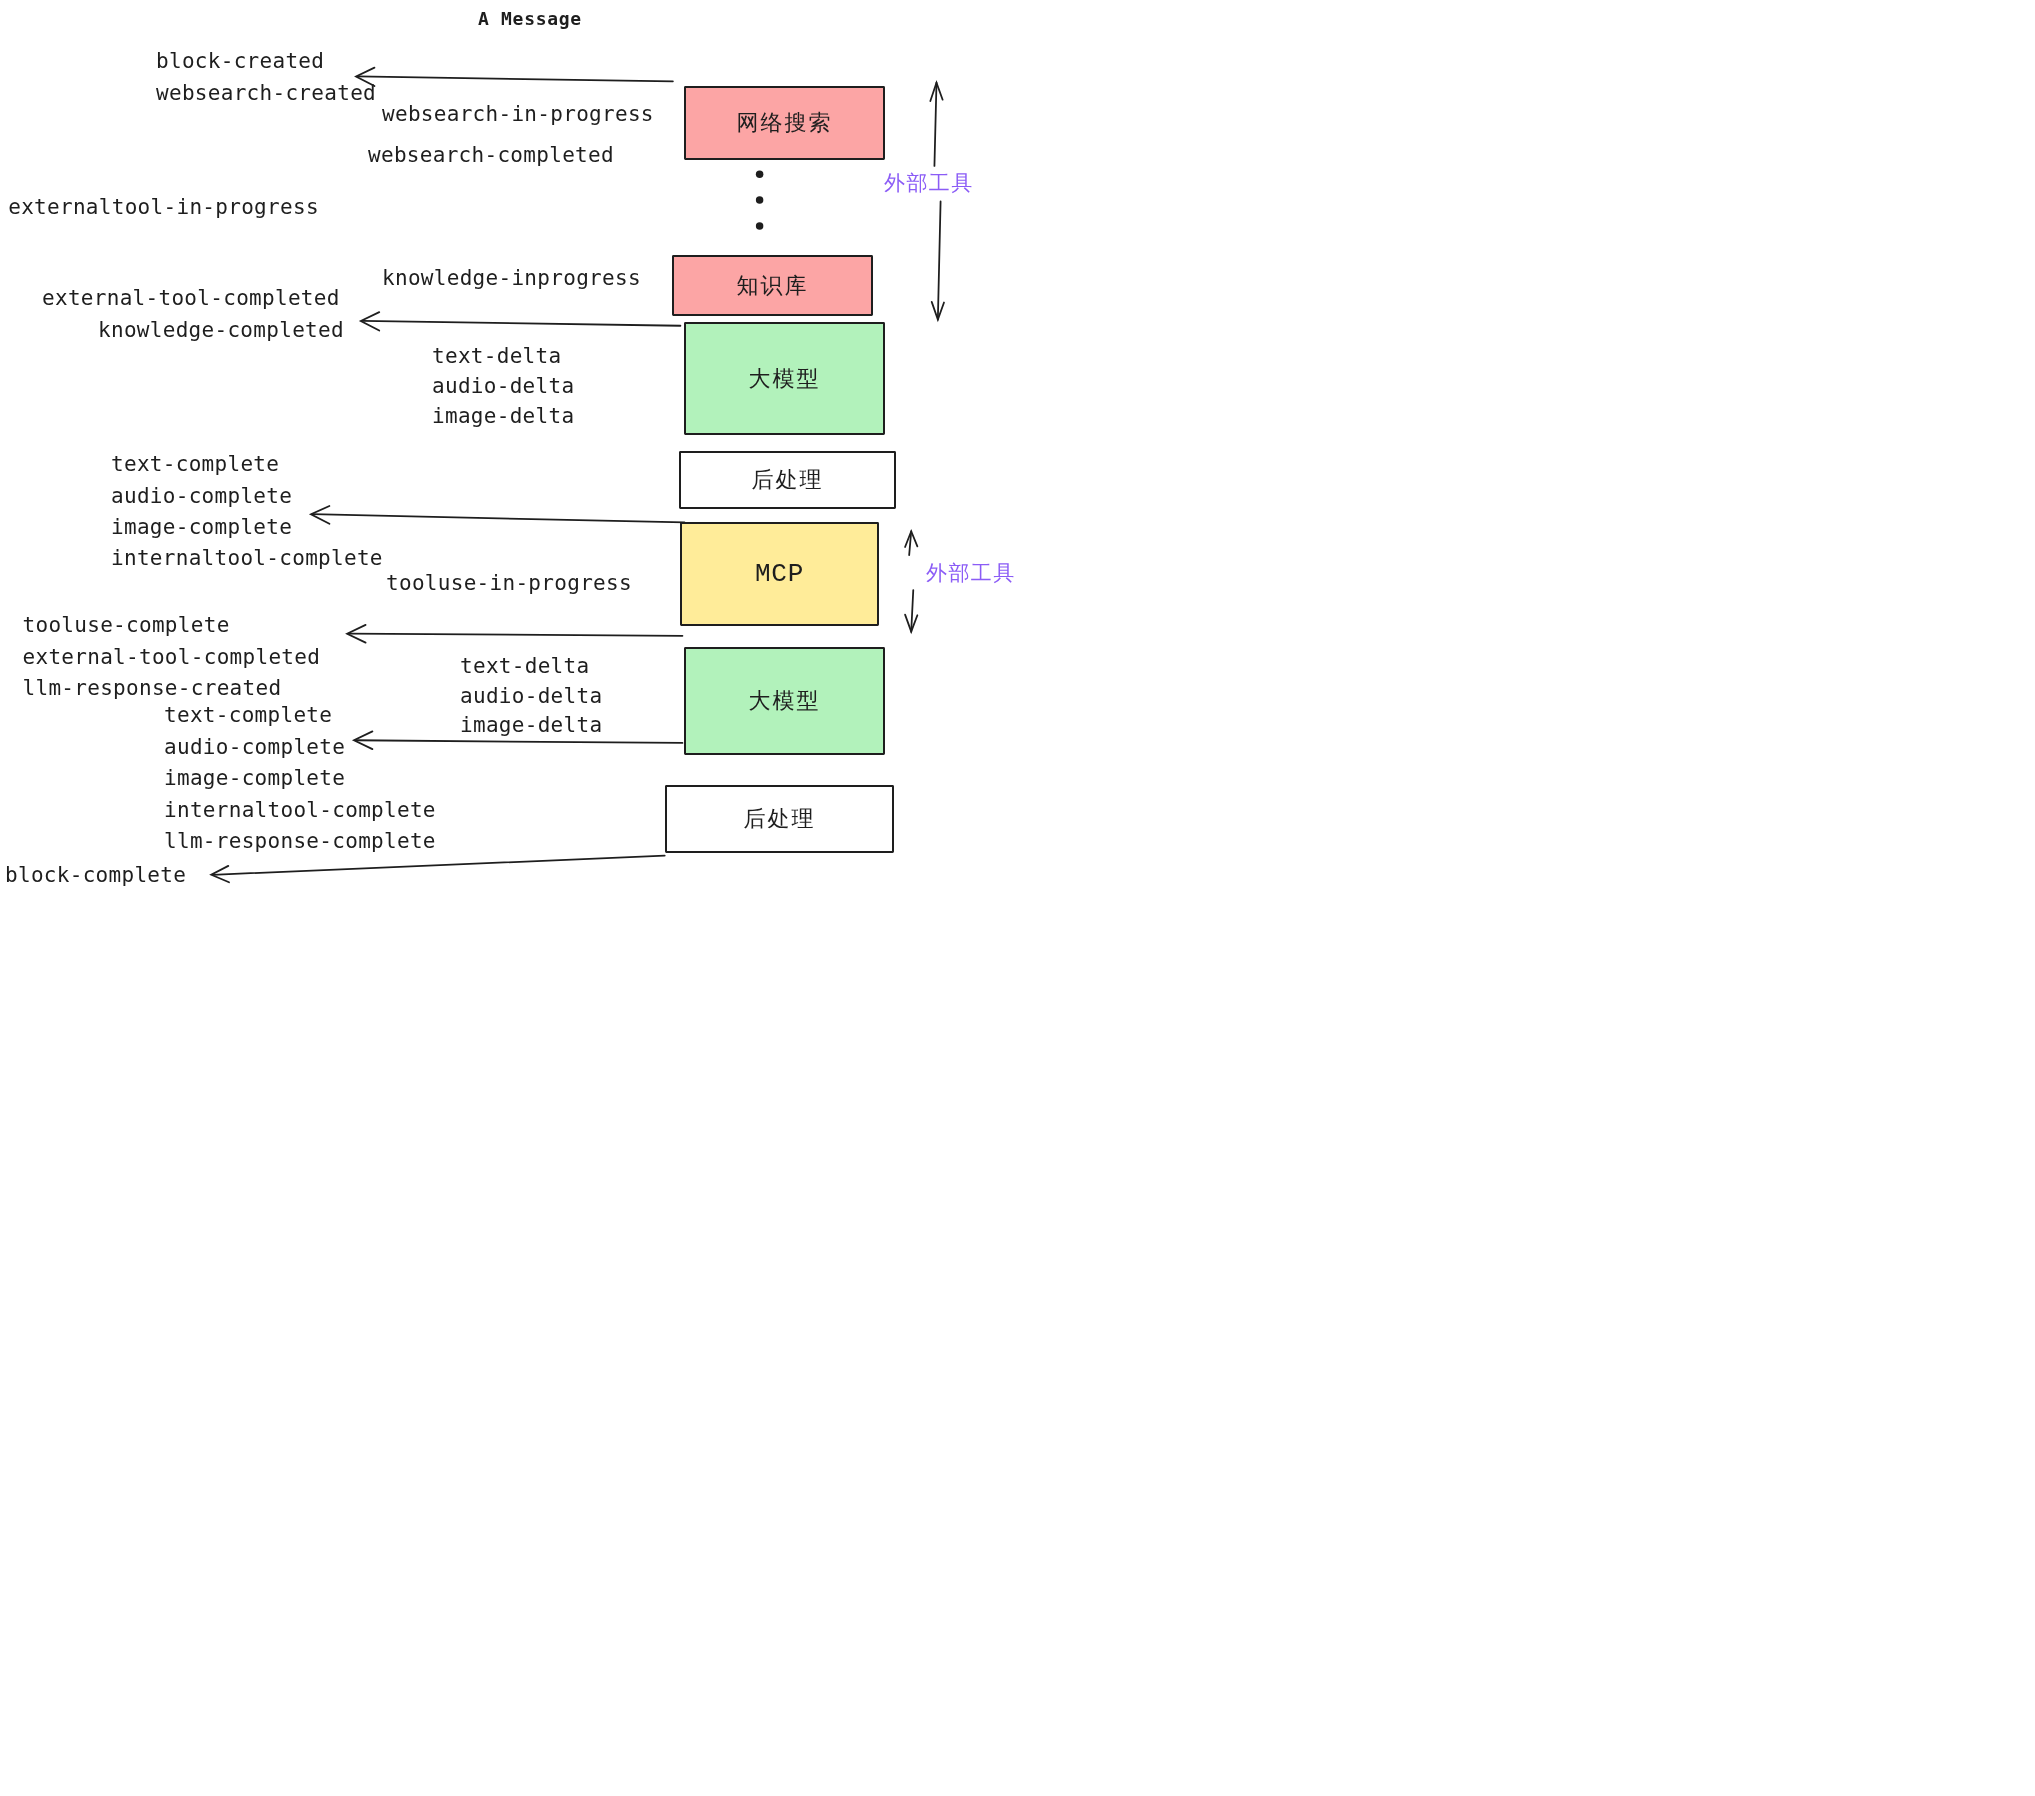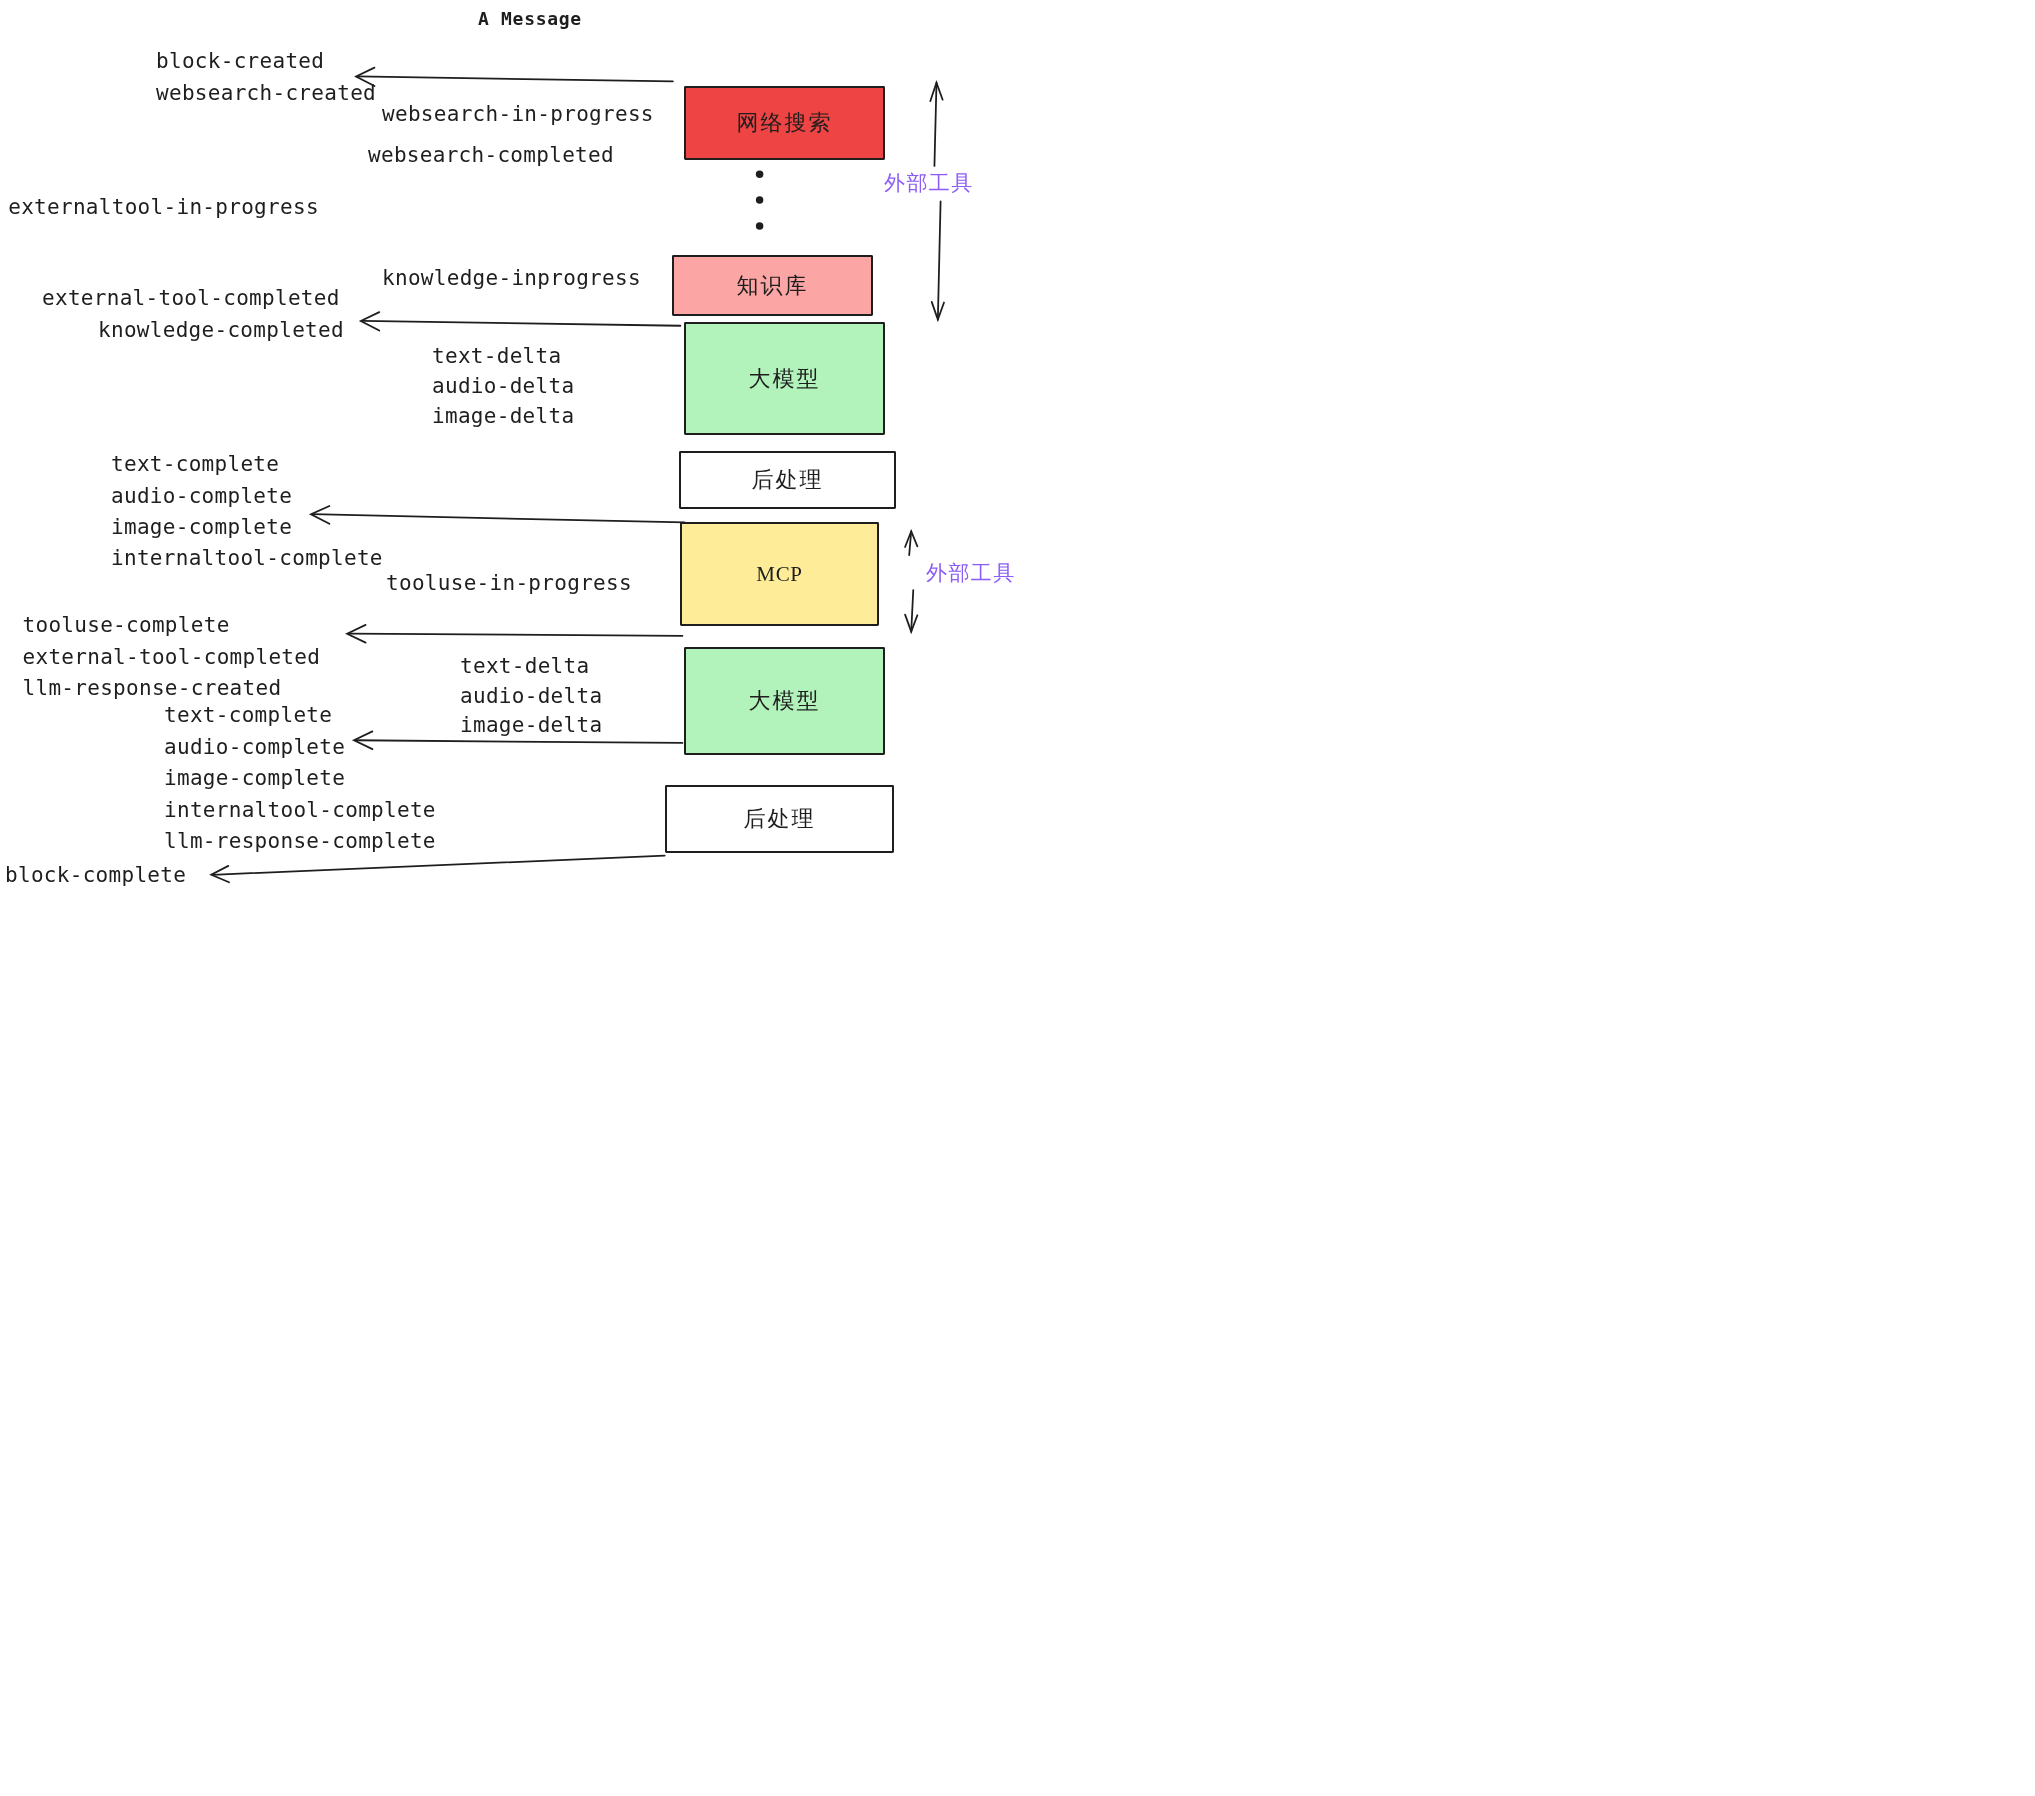--- a/index.html
+++ b/index.html
@@ -6,21 +6,21 @@
   #canvas{position:relative;width:1018px;height:898px;background:#ffffff;overflow:hidden;
           font-family:"DejaVu Sans Mono",monospace;color:#1e1e1e;}
   .ev{position:absolute;font-family:"DejaVu Sans Mono",monospace;font-size:21px;
       letter-spacing:0.3px;line-height:1.15;white-space:nowrap;color:#1e1e1e;}
   .title{position:absolute;font-family:"DejaVu Sans Mono",monospace;font-size:18px;
       font-weight:bold;letter-spacing:0.7px;white-space:nowrap;color:#1e1e1e;}
   .box{position:absolute;border:2px solid #1e1e1e;border-radius:1.4px;display:flex;
       align-items:center;justify-content:center;box-sizing:border-box;}
   .box .lbl{font-family:"Liberation Sans",sans-serif;font-size:22px;letter-spacing:2px;
       color:#1e1e1e;}
-  .box .lbl.mono{font-family:Liberation Serif, serif;letter-spacing:0.7px;font-size:21px;}
+  .box .lbl.mono{font-family:Liberation Mono, monospace;letter-spacing:0.7px;font-size:26px;}
   .cn{position:absolute;font-family:Liberation Serif, serif;font-size:21px;
       letter-spacing:1.4px;white-space:nowrap;color:#8b5cf6;}
   svg#arrows{position:absolute;left:0;top:0;width:1018px;height:898px;pointer-events:none;}
   svg#arrows *{stroke:#1e1e1e;stroke-width:2.6;stroke-linecap:round;fill:none;}
   svg#arrows circle{fill:#1e1e1e;stroke:none;}
 </style>
 </head>
 <body>
 
 <div id="canvas">
@@ -113,21 +113,21 @@
   <div class="ev" style="left:460px;top:713px;">image-delta</div>
 
   <div class="ev" style="left:164px;top:703px;">text-complete</div>
   <div class="ev" style="left:164px;top:735px;">audio-complete</div>
   <div class="ev" style="left:164px;top:766px;">image-complete</div>
   <div class="ev" style="left:164px;top:798px;">internaltool-complete</div>
   <div class="ev" style="left:164px;top:829px;">llm-response-complete</div>
 
   <div class="ev" style="left:5px;top:863px;">block-complete</div>
 
-  <div class="box" style="left: 684px; top: 86px; width: 201px; height: 74px; background: #ef4444;">
+  <div class="box" style="left: 684px; top: 86px; width: 201px; height: 74px; background: #fca5a5;">
     <span class="lbl">网络搜索</span>
   </div>
 
   <div class="box" style="left: 672px; top: 255px; width: 201px; height: 61px; background: #fca5a5;">
     <span class="lbl">知识库</span>
   </div>
 
   <div class="box" style="left: 684px; top: 322px; width: 201px; height: 113px; background: rgb(178, 242, 187);">
     <span class="lbl">大模型</span>
   </div>

